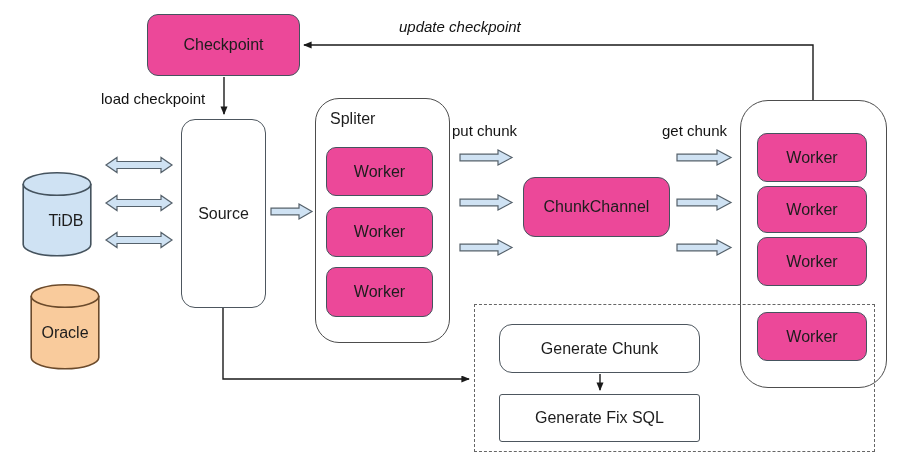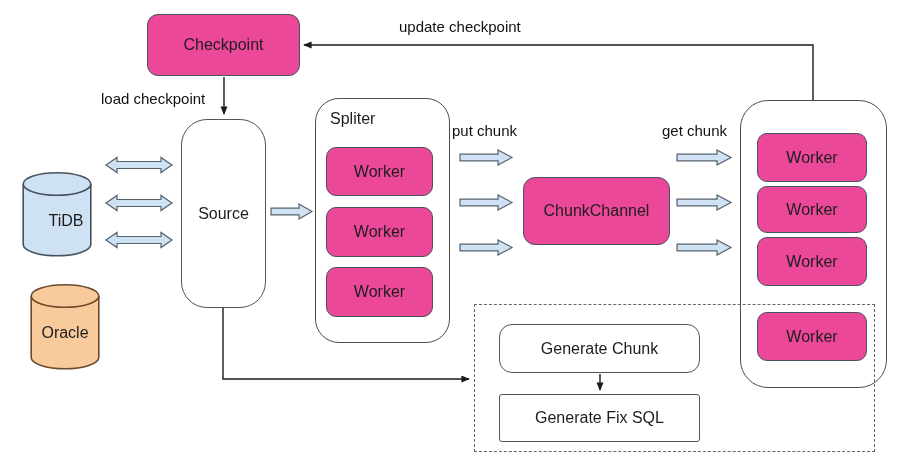--- a/index.html
+++ b/index.html
@@ -48,45 +48,45 @@
   <div class="cyl cyl-oracle" style="left:30px;top:283px;width:70px;height:87px;">
     <svg width="70" height="87">
       <path d="M1.2,13 v61.5 a33.8,11.3 0 0 0 67.6,0 V13"></path>
       <ellipse cx="35" cy="13" rx="33.8" ry="11.3"></ellipse>
     </svg>
     <div class="cyl-label">Oracle</div>
   </div>
 
   <div class="node blue" style="left:147px;top:14px;width:153px;height:62px;border-radius:11px;">Checkpoint</div>
 
-  <div class="node" style="left:181px;top:119px;width:85px;height:189px;border-radius:26px;">Source</div>
+  <div class="node" style="left:181px;top:119px;width:85px;height:189px;border-radius:14px;">Source</div>
 
   <div class="node container-box" style="left:315px;top:98px;width:135px;height:245px;border-radius:24px;justify-content:flex-start;align-items:flex-start;">
     <span style="position:absolute;left:14px;top:11px;font-size:16px;">Spliter</span>
   </div>
   <div class="node blue" style="left:326px;top:147px;width:107px;height:49px;border-radius:10px;">Worker</div>
   <div class="node blue" style="left:326px;top:207px;width:107px;height:50px;border-radius:10px;">Worker</div>
   <div class="node blue" style="left:326px;top:267px;width:107px;height:50px;border-radius:10px;">Worker</div>
 
-  <div class="node blue" style="left:523px;top:177px;width:147px;height:68px;border-radius:12px;">ChunkChannel</div>
+  <div class="node blue" style="left:523px;top:177px;width:147px;height:60px;border-radius:12px;">ChunkChannel</div>
 
   <div class="node container-box" style="left:740px;top:100px;width:147px;height:288px;border-radius:28px;"></div>
 
   <div class="dashed"></div>
 
   <div class="node blue" style="left:757px;top:133px;width:110px;height:49px;border-radius:10px;">Worker</div>
   <div class="node blue" style="left:757px;top:186px;width:110px;height:47px;border-radius:10px;">Worker</div>
   <div class="node blue" style="left:757px;top:237px;width:110px;height:49px;border-radius:10px;">Worker</div>
   <div class="node blue" style="left:757px;top:312px;width:110px;height:49px;border-radius:10px;">Worker</div>
 
   <div class="node" style="left:499px;top:324px;width:201px;height:49px;border-radius:13px;">Generate Chunk</div>
   <div class="node" style="left:499px;top:394px;width:201px;height:48px;border-radius:3px;">Generate Fix SQL</div>
 
   <div class="lbl" style="left:101px;top:90px;">load checkpoint</div>
-  <div class="lbl" style="left:399px;top:18px;">update checkpoint</div>
+  <div class="lbl" style="left:399px;top:18px;font-style:italic;">update checkpoint</div>
   <div class="lbl" style="left:452px;top:122px;">put chunk</div>
   <div class="lbl" style="left:662px;top:122px;">get chunk</div>
 
   <svg class="barrow" style="left:105px;top:156px;" width="68" height="18">
     <polygon points="1,9 12,1.5 12,5.5 56,5.5 56,1.5 67,9 56,16.5 56,12.5 12,12.5 12,16.5"></polygon>
   </svg>
   <svg class="barrow" style="left:105px;top:194px;" width="68" height="18">
     <polygon points="1,9 12,1.5 12,5.5 56,5.5 56,1.5 67,9 56,16.5 56,12.5 12,12.5 12,16.5"></polygon>
   </svg>
   <svg class="barrow" style="left:105px;top:231px;" width="68" height="18">

